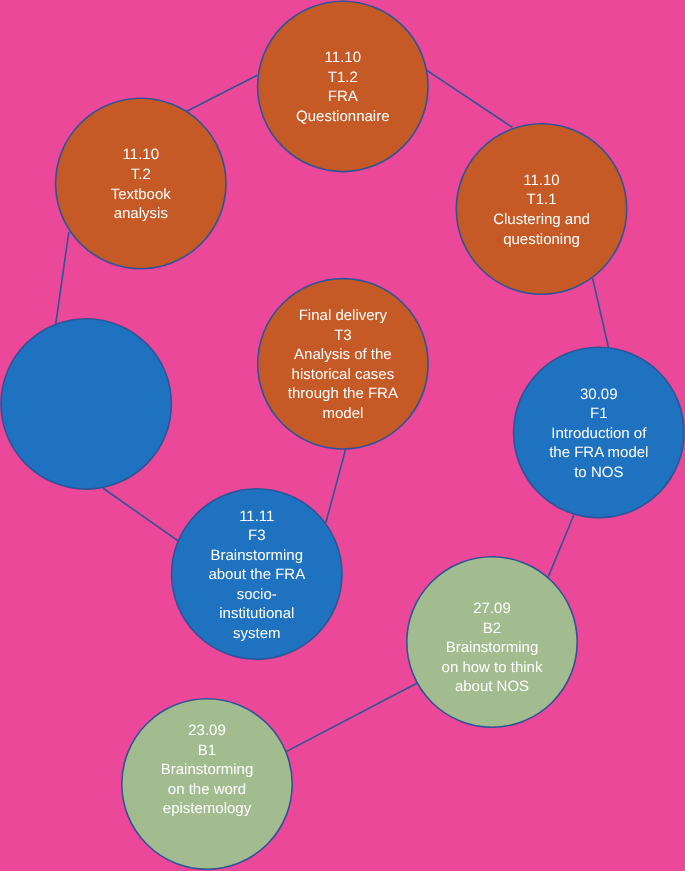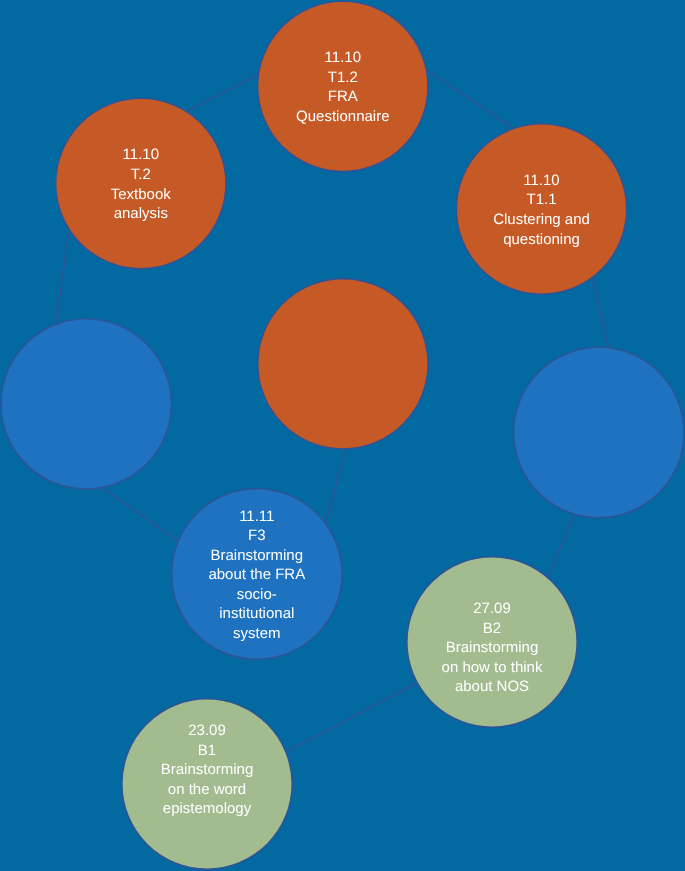--- a/index.html
+++ b/index.html
@@ -1,21 +1,21 @@
 <!DOCTYPE html>
 <html><head>
 <meta charset="utf-8">
 <title>Project timeline circle diagram</title>
 <style>
   html,body{margin:0;padding:0;background:#ffffff;}
   body{width:685px;height:871px;overflow:hidden;
        font-family:"Liberation Sans",sans-serif;
        -webkit-font-smoothing:antialiased;
        text-rendering:geometricPrecision;}
-  #stage{position:relative;width:685px;height:871px;background:#0369a1;}
+  #stage{position:relative;width:685px;height:871px;background:#ec4899;}
   svg#shapes{position:absolute;left:0;top:0;width:685px;height:871px;}
   .node-label{position:absolute;display:flex;align-items:center;justify-content:center;
               -webkit-font-smoothing:antialiased;filter:opacity(100%);
               color:#ffffff;font-size:15px;line-height:19.55px;text-align:center;
               white-space:pre-line;pointer-events:none;}
 </style>
 </head>
 <body>
 
 <div id="stage">
@@ -47,20 +47,31 @@
 FRA
 Questionnaire</div>
   <div class="node-label" style="left:54.8px;top:98.5px;width:172.0px;height:172.0px">11.10
 T.2
 Textbook
 analysis</div>
   <div class="node-label" style="left:455.5px;top:124.0px;width:172.0px;height:172.0px">11.10
 T1.1
 Clustering and
 questioning</div>
+  <div class="node-label" style="left:256.9px;top:278.8px;width:172.0px;height:172.0px">Final delivery
+T3
+Analysis of the
+historical cases
+through the FRA
+model</div>
+  <div class="node-label" style="left:512.8px;top:347.5px;width:172.0px;height:172.0px">30.09
+F1
+Introduction of
+the FRA model
+to NOS</div>
   <div class="node-label" style="left:170.8px;top:489.0px;width:172.0px;height:172.0px">11.11
 F3
 Brainstorming
 about the FRA
 socio-
 institutional
 system</div>
   <div class="node-label" style="left:406.0px;top:562px;width:172.0px;height:172.0px">27.09
 B2
 Brainstorming

